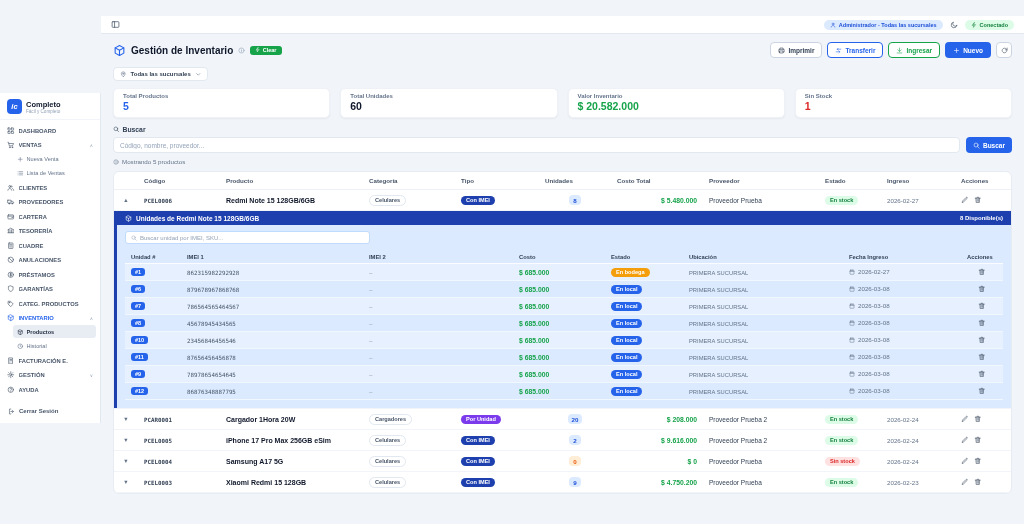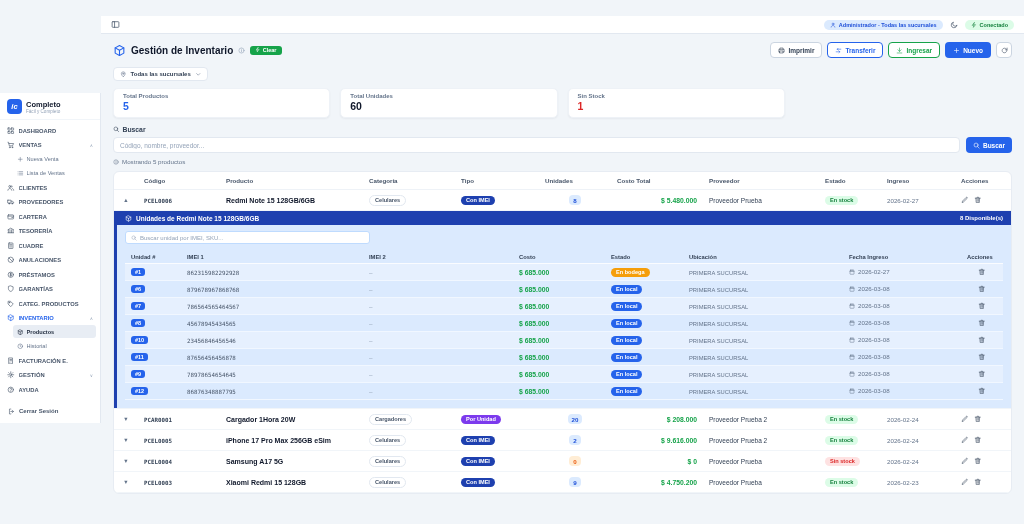--- a/index.html
+++ b/index.html
@@ -454,20 +454,24 @@
       </div>
 
       <div class="cards" id="cards">
           <div class="card">
             <div class="card-label">Total Productos</div>
             <div class="card-value" style="color:#2563eb">5</div>
           </div>
           <div class="card">
             <div class="card-label">Total Unidades</div>
             <div class="card-value" style="color:#0f172a">60</div>
+          </div>
+          <div class="card">
+            <div class="card-label">Valor Inventario</div>
+            <div class="card-value" style="color:#16a34a">$ 20.582.000</div>
           </div>
           <div class="card">
             <div class="card-label">Sin Stock</div>
             <div class="card-value" style="color:#dc2626">1</div>
           </div>
         </div>
 
       <div class="search-label">
         <span data-icon="search">
             <svg viewBox="0 0 24 24" fill="none" stroke="currentColor" stroke-width="2" stroke-linecap="round" stroke-linejoin="round">

